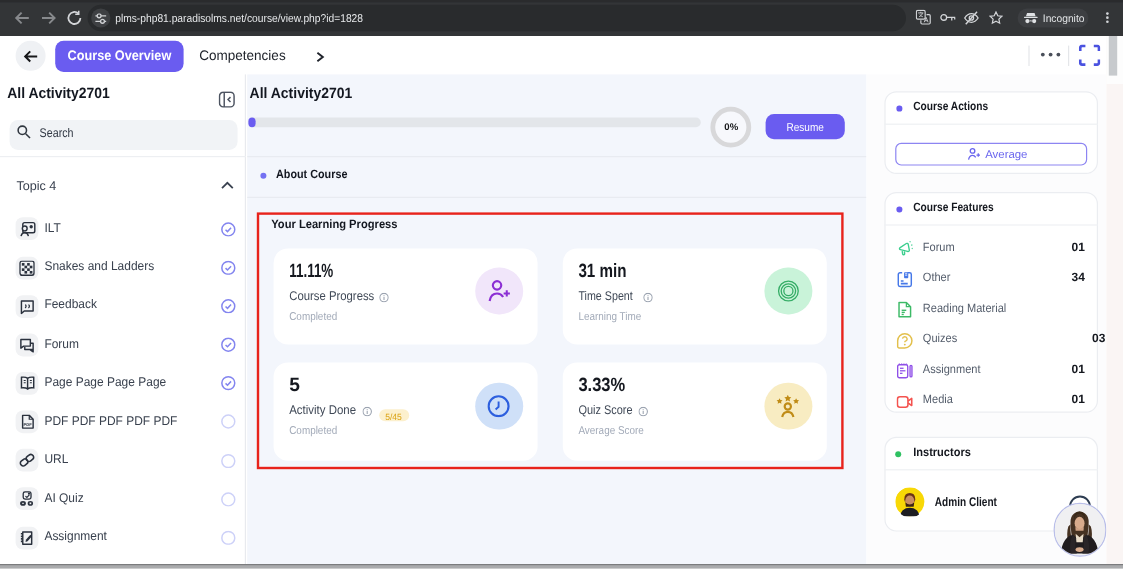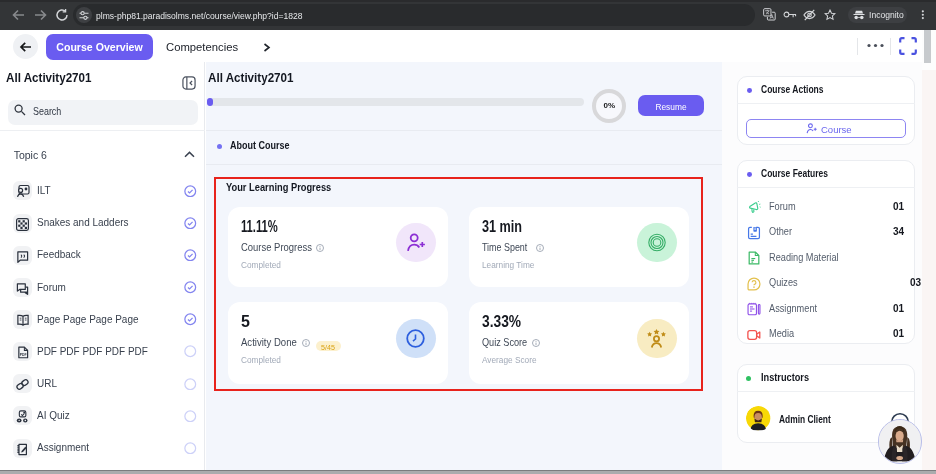--- a/index.html
+++ b/index.html
@@ -88,21 +88,21 @@
       <path d="M5.2 1 V14"></path>
       <path d="M10.8 5.3 L8.6 7.5 L10.8 9.7"></path>
     </svg>
 <div class="a" style="left:8px;top:99.5px;width:190px;height:25px;border-radius:7px;background:#f1f3f6"></div>
 <svg class="a" style="left:14px;top:104px" width="12" height="12" viewBox="0 0 12 12" fill="none" stroke="#30363f" stroke-width="1.3">
       <circle cx="4.6" cy="4.6" r="3.5"></circle>
       <path d="M7.4 7.4 L11 11"></path>
     </svg>
 <div style="position:absolute;left:32.5px;top:105.7px;font-size:10.5px;font-weight:normal;color:#2f3642;line-height:1;white-space:nowrap;transform:scaleX(0.85);transform-origin:0 50%;">Search</div>
 <div class="a" style="left:0;top:129.5px;width:205px;height:1px;background:#edeff2"></div>
-<div style="position:absolute;left:13.7px;top:150px;font-size:10.5px;font-weight:normal;color:#3a4250;line-height:1;white-space:nowrap;transform:scaleX(1.0);transform-origin:0 50%;">Topic 6</div>
+<div style="position:absolute;left:13.7px;top:150px;font-size:10.5px;font-weight:normal;color:#3a4250;line-height:1;white-space:nowrap;transform:scaleX(1.0);transform-origin:0 50%;">Topic 4</div>
 <svg class="a" style="left:184px;top:150.5px" width="11" height="7" viewBox="0 0 11 7" fill="none" stroke="#3a4250" stroke-width="1.5">
       <path d="M1 5.8 L5.5 1.4 L10 5.8"></path>
     </svg>
 <div class="a" style="left:13px;top:181.3px;width:19px;height:19px;border-radius:6px;background:#f1f2f4;text-align:center;padding-top:3px"><svg width="14" height="14" viewBox="0 0 14 14" fill="none" stroke="#2a313d" stroke-width="1.2">
         <rect x="3" y="1.5" width="10" height="8.5" rx="1.5"></rect>
         <circle cx="10" cy="5" r="1.4" fill="#2a313d" stroke="none"></circle>
         <circle cx="4.6" cy="6.4" r="2" fill="#f1f2f4"></circle>
         <path d="M1.5 12.8 c0.6 -2 1.8 -3 3.1 -3 s2.5 1 3.1 3" fill="none"></path>
       </svg></div>
 <div style="position:absolute;left:37px;top:185.10000000000002px;font-size:10.5px;font-weight:normal;color:#39414e;line-height:1;white-space:nowrap;transform:scaleX(0.95);transform-origin:0 50%;">ILT</div>
@@ -272,21 +272,21 @@
 <div class="a" style="left:737px;top:76px;width:178px;height:69px;background:#fff;border:1px solid #ebedf1;border-radius:10px"></div>
 <div class="a" style="left:747px;top:88.2px;width:4.8px;height:4.8px;border-radius:50%;background:#6a5cf0"></div>
 <div style="position:absolute;left:760.8px;top:85.3px;font-size:10px;font-weight:bold;color:#15181f;line-height:1;white-space:nowrap;transform:scaleX(0.85);transform-origin:0 50%;">Course Actions</div>
 <div class="a" style="left:737px;top:102.5px;width:178px;height:1px;background:#eef0f3"></div>
 <div class="a" style="left:745.6px;top:119px;width:160px;height:18.5px;border:1px solid #8d85f2;border-radius:5px"></div>
 <svg class="a" style="left:806px;top:122.5px" width="12" height="11" viewBox="0 0 13 12" fill="none" stroke="#6a66ee" stroke-width="1.2">
       <circle cx="4.8" cy="3" r="2.1"></circle>
       <path d="M1.2 11 c0.5 -2.6 1.9 -3.9 3.6 -3.9 c1.2 0 2.2 0.6 2.9 1.7"></path>
       <path d="M10 5.2 v3.2 M8.4 6.8 h3.2" stroke-width="1.1"></path>
     </svg>
-<div style="position:absolute;left:821px;top:125px;font-size:9.5px;font-weight:normal;color:#6a66ee;line-height:1;white-space:nowrap;transform:scaleX(1.0);transform-origin:0 50%;">Course</div>
+<div style="position:absolute;left:821px;top:125px;font-size:9.5px;font-weight:normal;color:#6a66ee;line-height:1;white-space:nowrap;transform:scaleX(1.0);transform-origin:0 50%;">Average</div>
 <div class="a" style="left:737px;top:160px;width:178px;height:184px;background:#fff;border:1px solid #ebedf1;border-radius:10px"></div>
 <div class="a" style="left:747px;top:172.2px;width:4.8px;height:4.8px;border-radius:50%;background:#6a5cf0"></div>
 <div style="position:absolute;left:760.8px;top:169.3px;font-size:10px;font-weight:bold;color:#15181f;line-height:1;white-space:nowrap;transform:scaleX(0.85);transform-origin:0 50%;">Course Features</div>
 <div class="a" style="left:737px;top:186.7px;width:178px;height:1px;background:#eef0f3"></div>
 <div class="a" style="left:747px;top:200.0px;width:14px;height:14px"><svg width="14" height="14" viewBox="0 0 16 16" fill="none" stroke="#3bce8e" stroke-width="1.3">
         <path d="M3.2 8.2 L8.8 3.2 a1.2 1.2 0 0 1 1.9 0.5 L12.5 9 a1.2 1.2 0 0 1 -1.5 1.5 L4 9.8 a1 1 0 0 1 -0.8 -1.6 Z" transform="rotate(8 8 8)"></path>
         <path d="M5.5 10.5 l0.5 3 a1 1 0 0 0 1.9 -0.3 l-0.3 -2.4"></path>
         <path d="M12.8 2.2 l0.5 -1 M14 5 l1.2 -0.3 M14.6 7.8 l0.9 0.4" stroke-width="1.1"></path>
       </svg></div>
 <div style="position:absolute;left:768.7px;top:201.6px;font-size:10px;font-weight:normal;color:#545d6b;line-height:1;white-space:nowrap;transform:scaleX(0.92);transform-origin:0 50%;">Forum</div>

